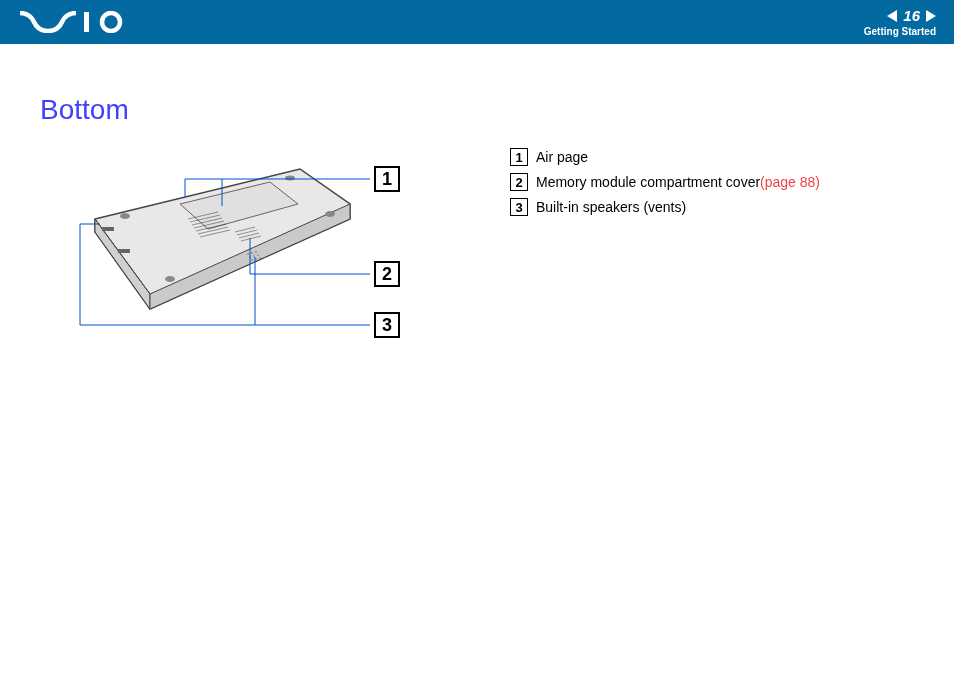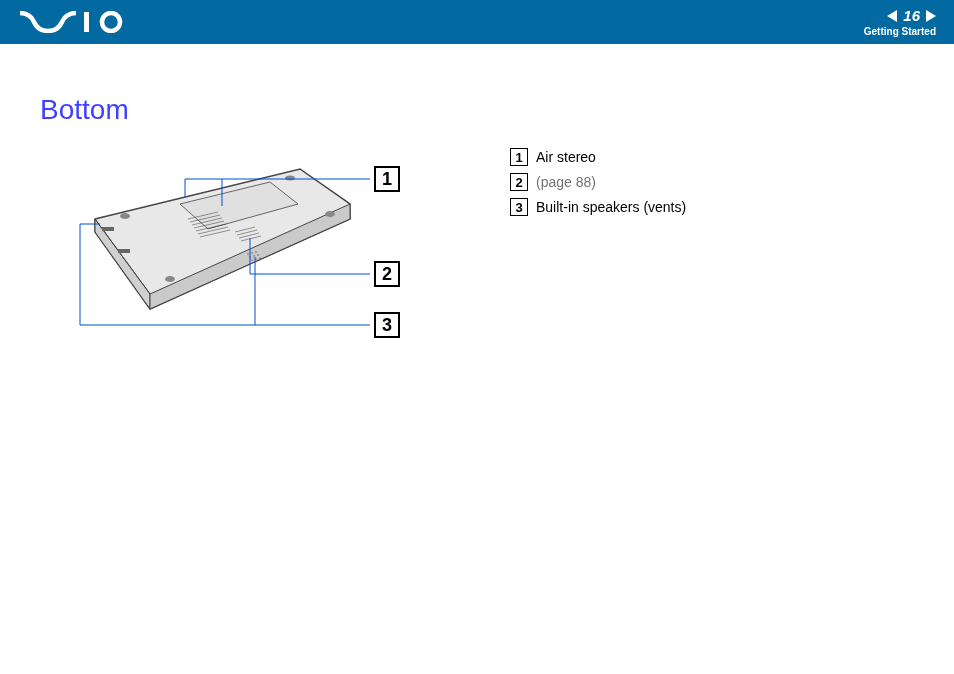--- a/index.html
+++ b/index.html
@@ -114,21 +114,21 @@
       background: #fff;
       display: flex;
       align-items: center;
       justify-content: center;
       font-size: 13px;
       font-weight: bold;
       margin-right: 8px;
       flex-shrink: 0;
     }
     .link {
-      color: #737373;
+      color: #ef4444;
     }
   </style>
 </head>
 <body>
 
 <div class="header">
   <div class="logo">
     <svg width="115" height="22" viewBox="0 0 115 22">
       <path d="M 2 2 Q 12 2 16 11 Q 20 20 30 20 Q 40 20 44 11 Q 48 2 58 2" stroke="#fff" stroke-width="4.5" fill="none"></path>
       <rect x="66" y="1" width="5" height="20" fill="#fff"></rect>
@@ -210,24 +210,25 @@
         </g>
       </svg>
       <div class="callout-box callout-1">1</div>
       <div class="callout-box callout-2">2</div>
       <div class="callout-box callout-3">3</div>
     </div>
 
     <div class="legend">
       <div class="legend-item">
         <div class="legend-box">1</div>
-        <span>Air stereo</span>
+        <span>Air page</span>
       </div>
       <div class="legend-item">
         <div class="legend-box">2</div>
+        <span>Memory module compartment cover </span>
         <span class="link">(page 88)</span>
       </div>
       <div class="legend-item">
         <div class="legend-box">3</div>
         <span>Built-in speakers (vents)</span>
       </div>
     </div>
   </div>
 </div>
 

